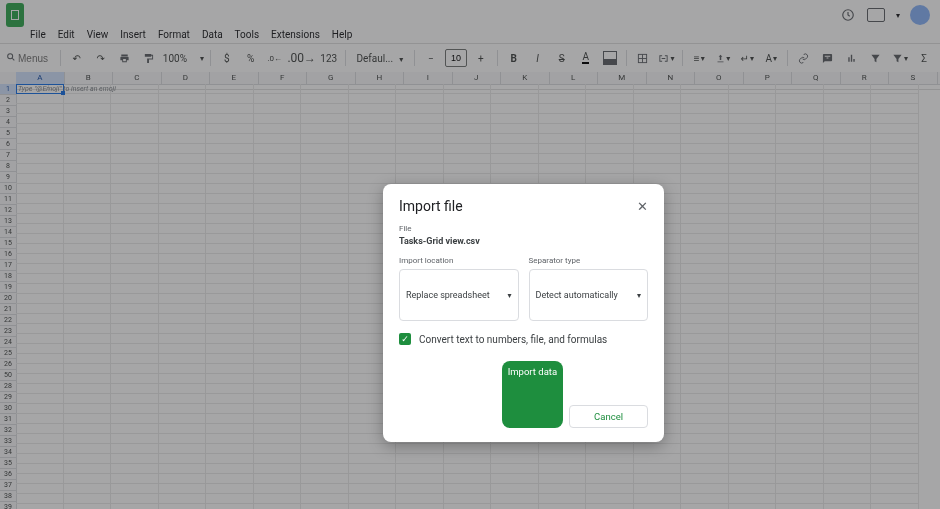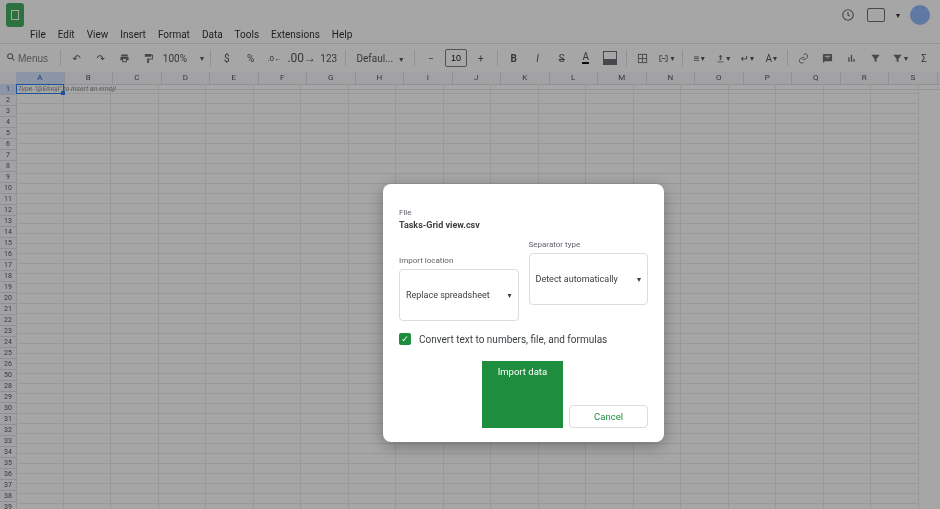--- a/index.html
+++ b/index.html
@@ -284,22 +284,22 @@
   display:flex; align-items:center; justify-content:center;
   font-size:9px;
 }
 .dialog-buttons {
   display:flex; justify-content:flex-end; gap:6px;
   margin-top:16px;
 }
 .btn-primary {
   background:#1e8e3e;
   color:#fff;
-  padding:5px 16px;
-  border-radius:0;
+  padding:5px 6px;
+  border-radius:8px;
   font-size:9.5px;
 }
 .btn-secondary {
   border:1px solid #dadce0;
   color:#1e8e3e;
   padding:5px 24px;
   border-radius:4px;
   font-size:9.5px;
   margin-top:44px;
 }
@@ -1421,25 +1421,29 @@
         <div class="cell"></div>
         <div class="cell"></div>
         <div class="cell"></div>
       </div>
     </div>
 </div>
 
 <div class="scrim"></div>
 
 <div class="dialog">
+  <div class="dialog-title-row">
+    <span class="dialog-title">Import file</span>
+    <span class="close-x">✕</span>
+  </div>
   <div class="field-label">File</div>
   <div class="filename">Tasks-Grid view.csv</div>
   <div class="selects-row">
     <div class="select-group">
-      <div class="field-label" style="margin-top:16px">Import location</div>
+      <div class="field-label" style="margin-top:0">Import location</div>
       <div class="select-box">
         <span>Replace spreadsheet</span>
           <span class="caret">▾</span>
       </div>
     </div>
     <div class="select-group">
       <div class="field-label" style="margin-top:0">Separator type</div>
       <div class="select-box">
         <span>Detect automatically</span>
           <span class="caret">▾</span>

